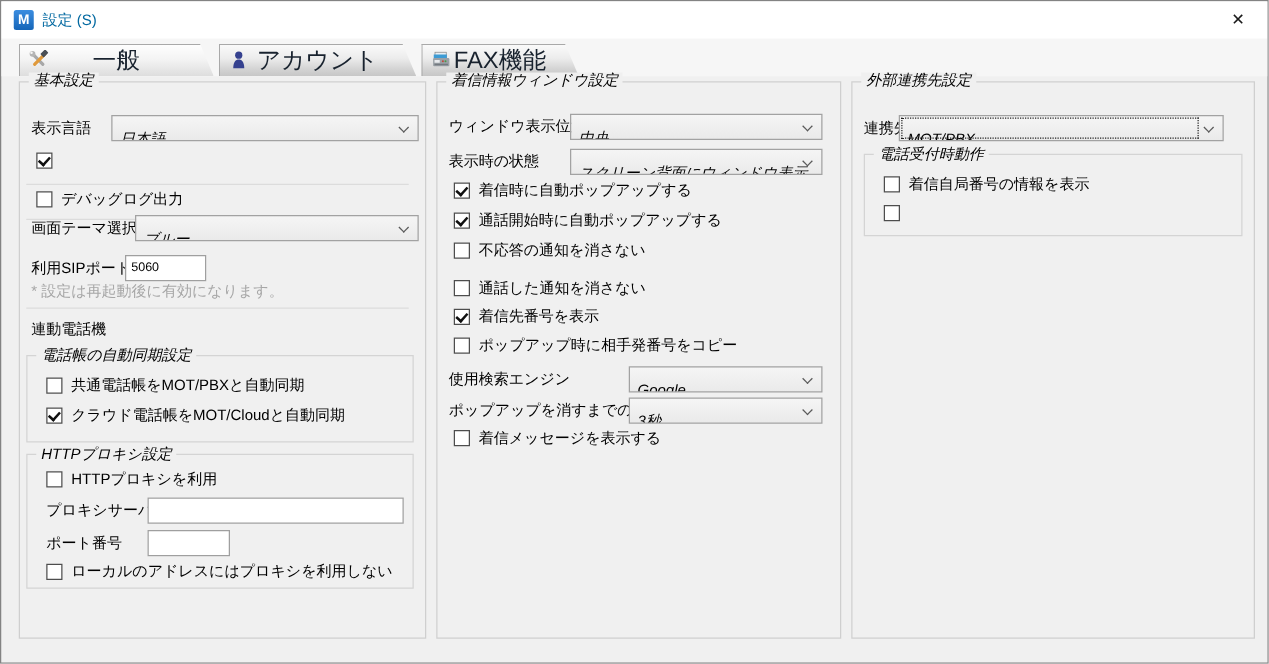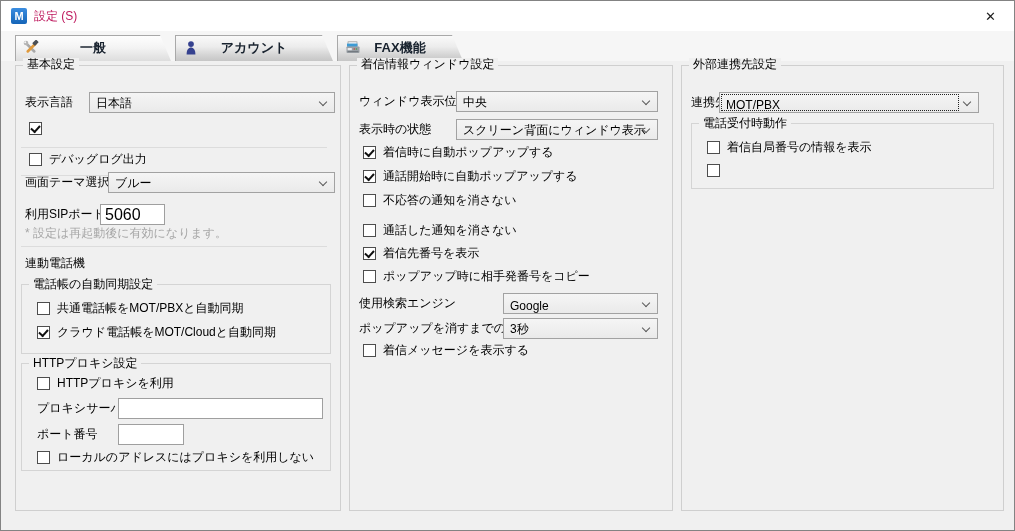--- a/index.html
+++ b/index.html
@@ -7,51 +7,51 @@
   #win{
     position:relative;width:1015px;height:531px;background:#f0f0f0;
     border:1px solid #838383;font-family:"Liberation Sans","DejaVu Sans",sans-serif;
     font-size:12px;color:#000;overflow:hidden;
   }
   
   #titlebar{position:absolute;left:0;top:0;width:100%;height:30px;background:#ffffff;}
   #appicon{position:absolute;left:10px;top:7px;width:16px;height:16px;border-radius:2px;
     background:linear-gradient(180deg,#3b8de0,#1565b8);color:#fff;font-weight:bold;
     font-size:11px;line-height:16px;text-align:center;}
-  #apptitle{position:absolute;left:33px;top:0;line-height:30px;font-size:12px;color:#be185d;}
+  #apptitle{position:absolute;left:33px;top:0;line-height:30px;font-size:12px;color:#0369a1;}
   #closebtn{position:absolute;right:1px;top:1px;width:45px;height:28px;display:flex;
     align-items:center;justify-content:center;font-size:13px;color:#1a1a1a;cursor:default;}
   
   #tabstrip{position:absolute;left:0;top:30px;width:100%;height:30px;background:#f6f6f6;}
   .tab{position:absolute;top:34px;height:26px;
     clip-path:polygon(0 0,calc(100% - 11px) 0,100% 100%,0 100%);
     background:linear-gradient(180deg,#fbfbfb 0%,#ececec 45%,#d2d2d2 80%,#c6c6c6 100%);
     box-shadow:inset 0 1px 0 #a9a9a9,inset 1px 0 0 #a9a9a9;}
   .tab.selected{background:linear-gradient(180deg,#ffffff 0%,#f3f3f3 50%,#dddddd 100%);}
   .tab-label{position:absolute;left:0;top:0;width:100%;height:100%;display:flex;
-    align-items:center;justify-content:center;font-weight:bold;font-size:13px;color:#18222e;}
+    align-items:center;justify-content:center;font-weight:normal;font-size:19px;color:#18222e;}
   .tab-icon{position:absolute;left:8px;top:5px;width:16px;height:16px;}
   
   .panel{position:absolute;border:1px solid #cfcfcf;background:#f0f0f0;}
   .group{position:absolute;border:1px solid #d4d4d4;}
-  .glabel{position:absolute;background:#f0f0f0;padding:0 4px;font-size:12px;line-height:13px;white-space:nowrap;}
+  .glabel{position:absolute;background:#f0f0f0;padding:0 4px;font-size:12px;line-height:13px;white-space:nowrap;font-style:italic;}
   .lbl{position:absolute;font-size:12px;line-height:13px;white-space:nowrap;}
   .note{position:absolute;font-size:12px;line-height:13px;color:#a6a6a6;white-space:nowrap;}
   .sep{position:absolute;height:1px;background:#dcdcdc;}
   
   .combo{position:absolute;height:21px;border:1px solid #a2a2a2;
-    background:linear-gradient(180deg,#f5f5f5,#eaeaea);display:flex;align-items:flex-end;
-    padding:17px 22px 0 6px;font-size:12px;white-space:nowrap;overflow:hidden;cursor:default;}
+    background:linear-gradient(180deg,#f5f5f5,#eaeaea);display:flex;align-items:center;
+    padding:17px 22px 0 6px;font-size:12px;white-space:nowrap;overflow:hidden;cursor:default;font-style:italic;}
   .combo .chev{position:absolute;right:8px;top:6px;width:6px;height:6px;
     border-right:1.5px solid #5a5a5a;border-bottom:1.5px solid #5a5a5a;transform:rotate(45deg);}
   .combo.focused::before{content:"";position:absolute;left:1px;top:1px;right:19px;bottom:1px;
     border:1px dotted #222;}
   
   .tin{position:absolute;height:21px;border:1px solid #9f9f9f;background:#fff;
-    font-size:16px;padding:0 4px;font-family:inherit;outline:none;}
+    font-size:10px;padding:0 4px;font-family:inherit;outline:none;}
   
   .cb{position:absolute;width:13px;height:13px;border:1px solid #4d4d4d;background:#fff;}
   .cb.checked::after{content:"";position:absolute;left:1px;top:2px;width:7px;height:4px;
     border-left:2px solid #101010;border-bottom:2px solid #101010;transform:rotate(-48deg);}
 </style>
 </head>
 <body>
 
 <div id="win">
 

